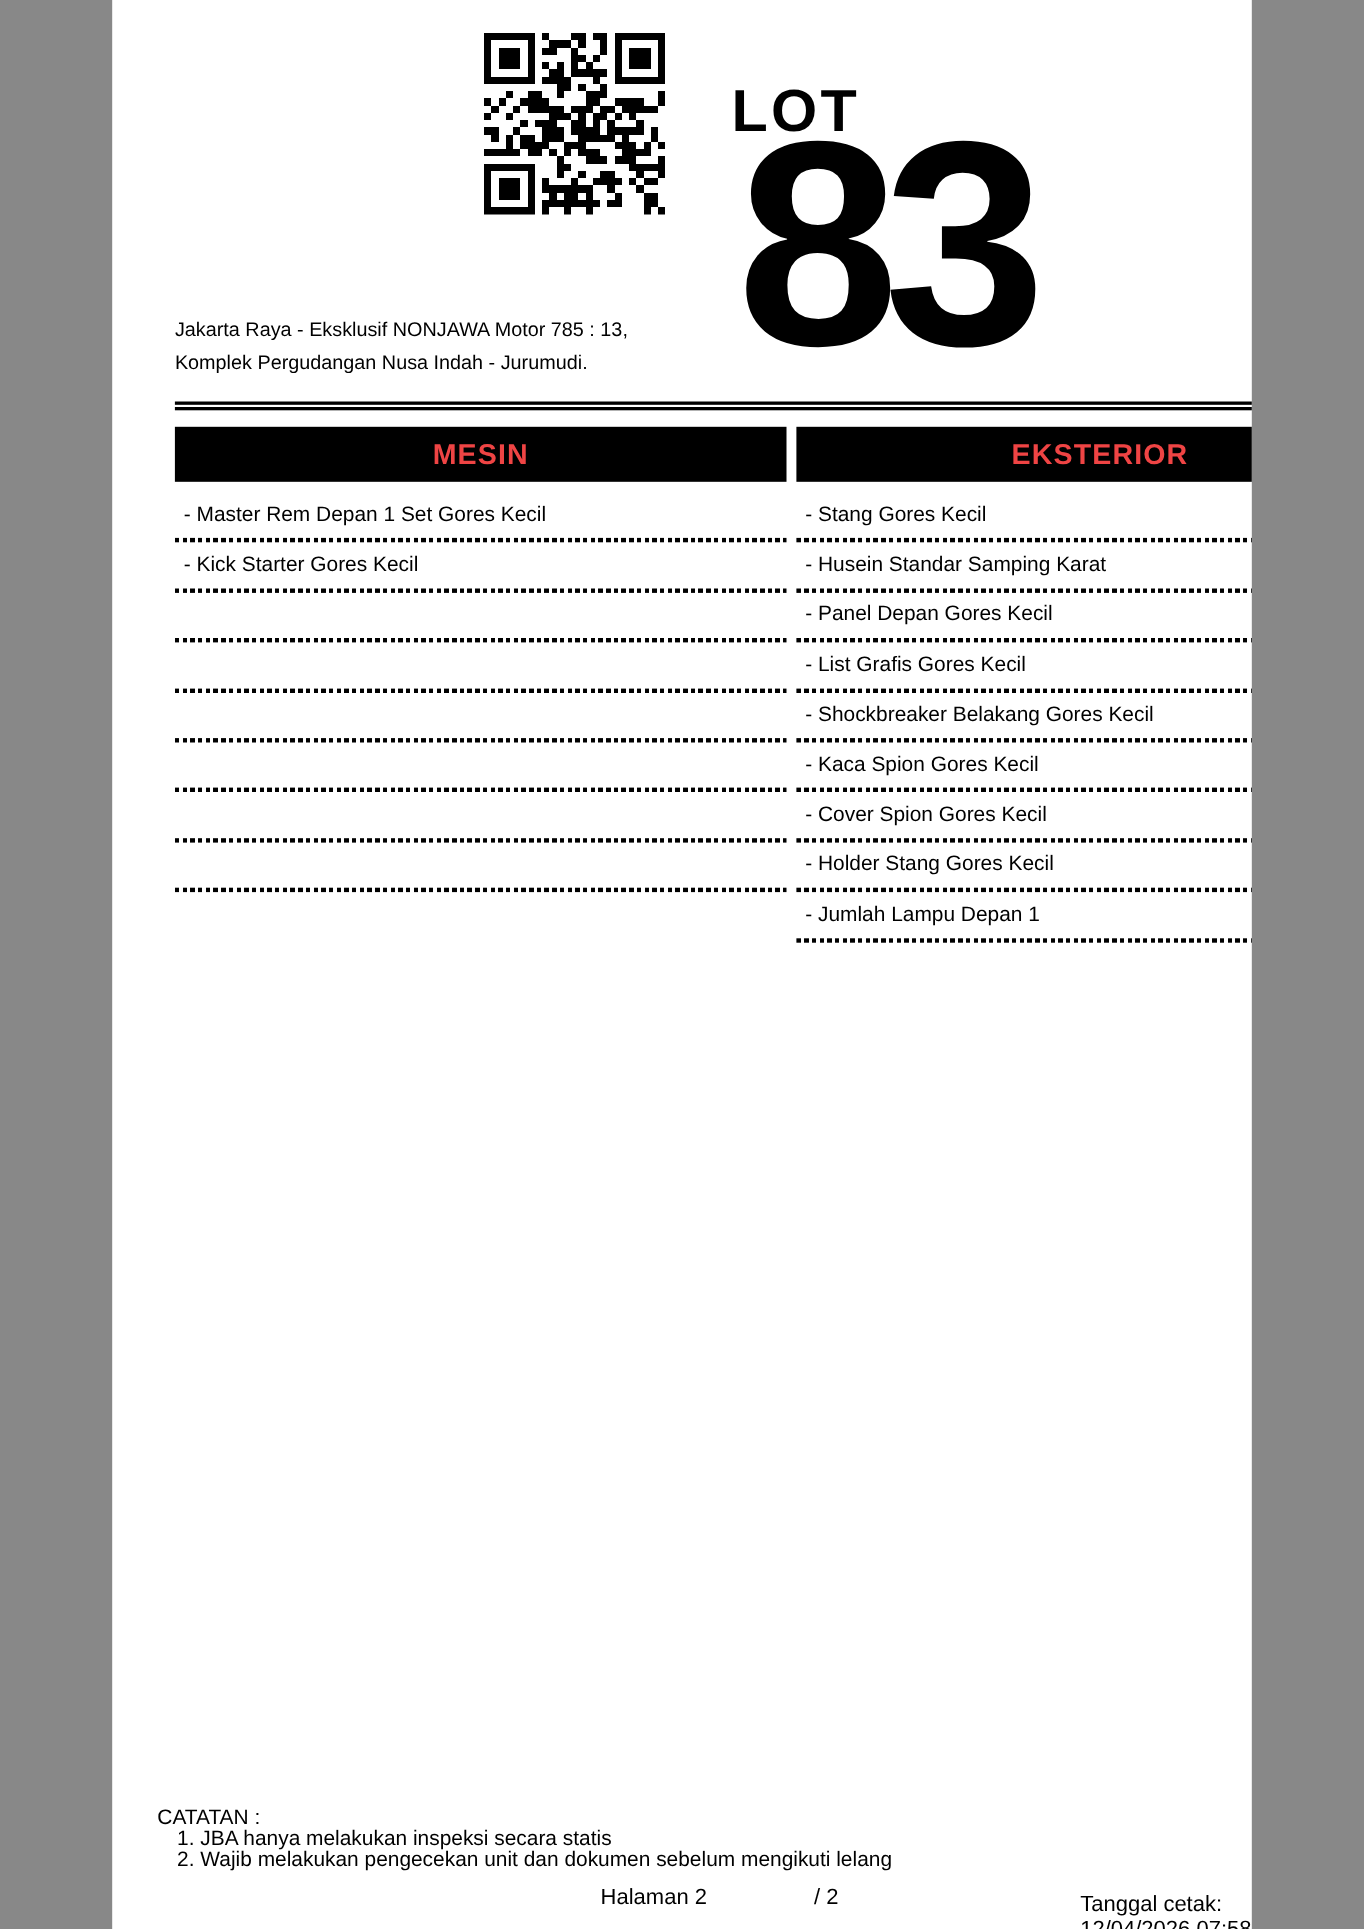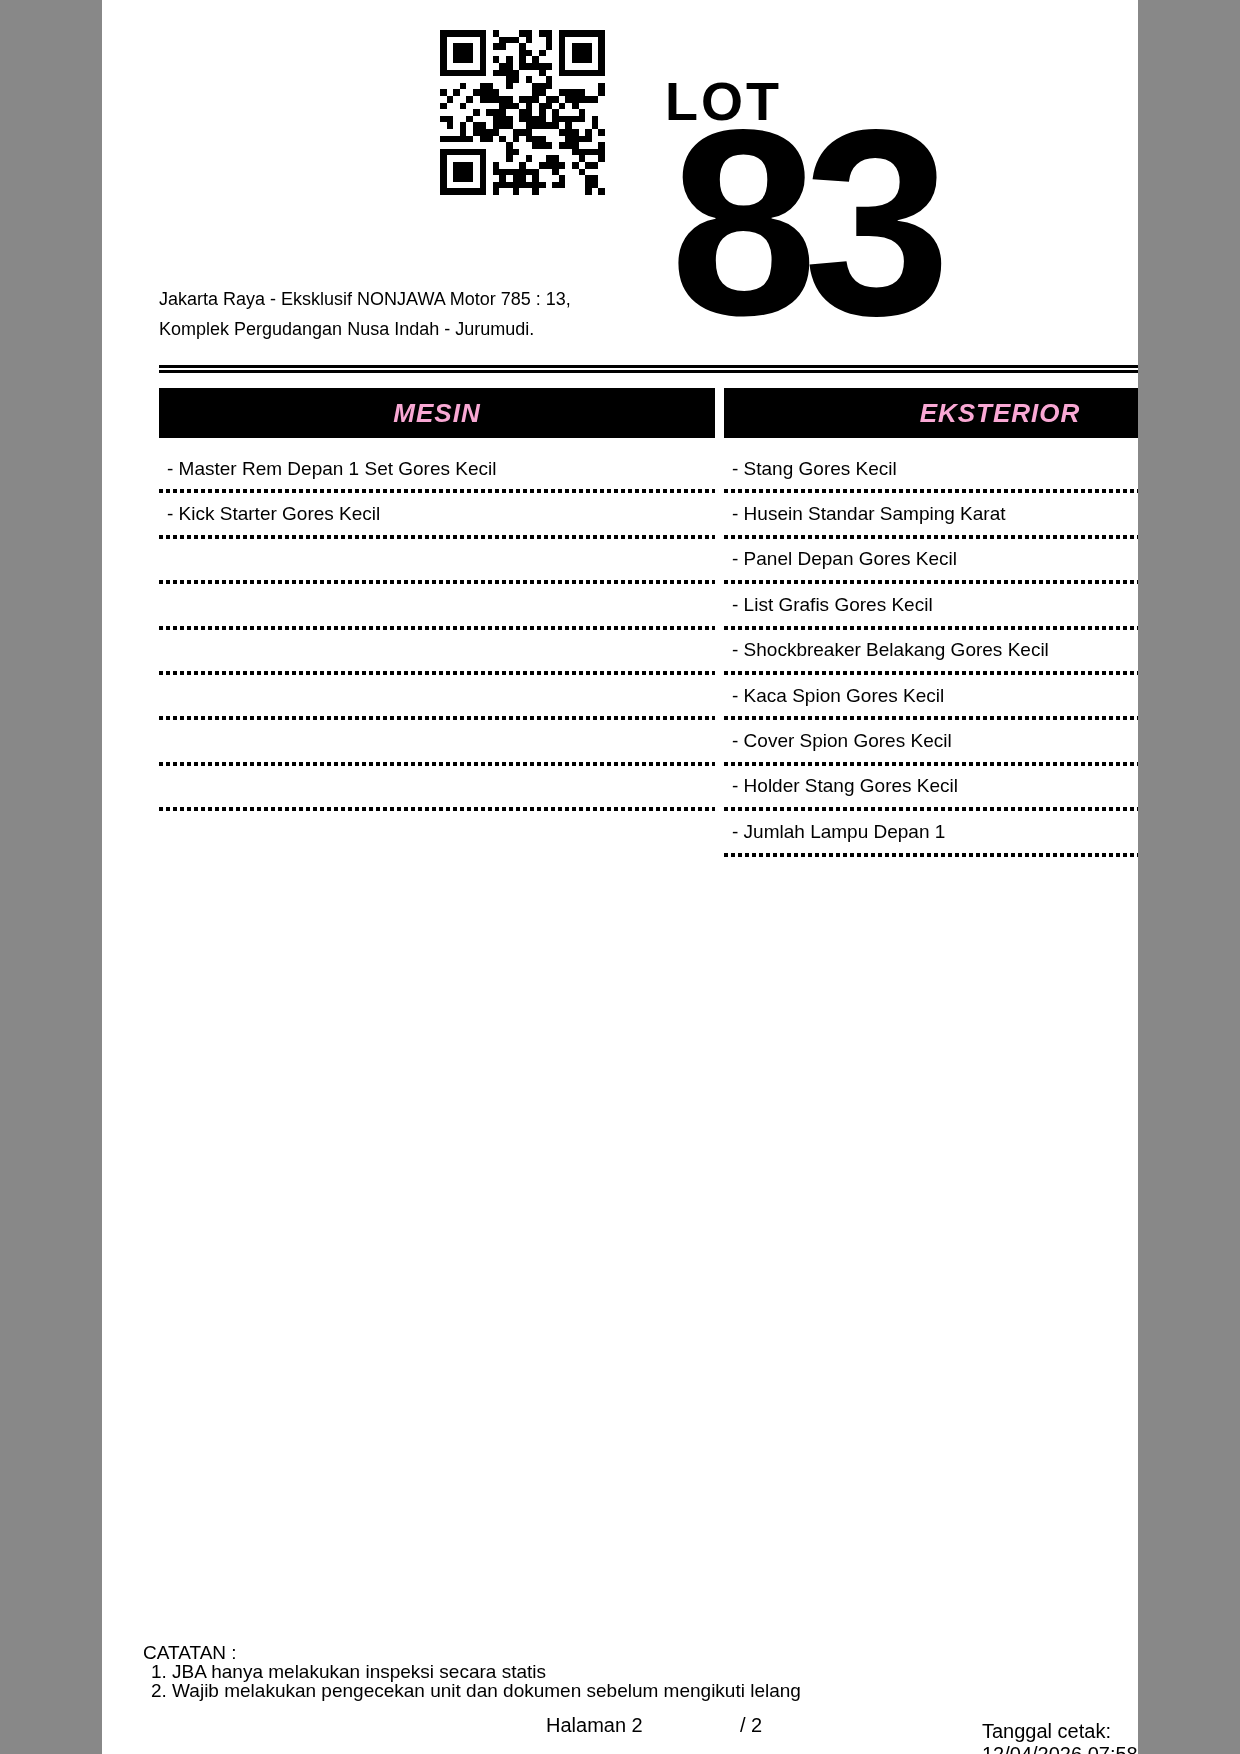--- a/index.html
+++ b/index.html
@@ -28,37 +28,37 @@
   }
   .double-line{
     position:absolute;left:57px;top:365px;width:1117px;height:2px;
     border-top:3px solid #000;border-bottom:3px solid #000;
   }
   
   .col{position:absolute;top:388px;}
   .col-left{left:57px;width:556px;}
   .col-right{left:622px;width:552px;}
   .col-header{
-    height:50px;background:#000;color:#f9a8d4;
+    height:50px;background:#000;color:#ef4444;
     display:flex;align-items:center;justify-content:center;
-    font-size:26px;font-weight:bold;letter-spacing:1px;font-style:italic;
+    font-size:26px;font-weight:bold;letter-spacing:1px;
   }
   .col-body{padding-top:10px;}
   .row{height:45.4px;display:flex;flex-direction:column;justify-content:flex-end;}
   .row-text{
     flex:1;display:flex;align-items:center;
     font-size:19px;padding-left:8px;white-space:pre-wrap;
   }
   .dotline{
     height:4px;width:100%;
     background-image:repeating-linear-gradient(90deg,#000 0 4px,transparent 4px 7px);
   }
   
   .notes{position:absolute;left:41px;top:1643px;font-size:19px;line-height:19px;}
-  .notes .note-item{margin-left:8px;}
+  .notes .note-item{margin-left:18px;}
   .footer-page{position:absolute;left:444px;top:1714px;font-size:20px;}
   .footer-total{position:absolute;left:638px;top:1714px;font-size:20px;}
   .footer-printed{position:absolute;left:880px;top:1720px;font-size:20px;}
 </style>
 </head>
 <body>
 
 <div class="page">
 
   <svg class="qr" id="qr" viewBox="0 0 25 25" shape-rendering="crispEdges">

